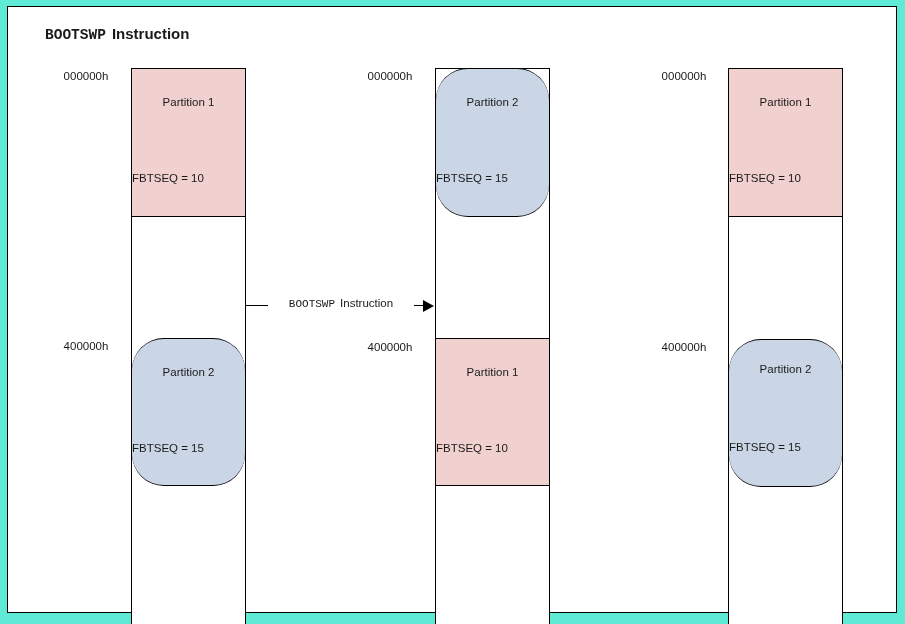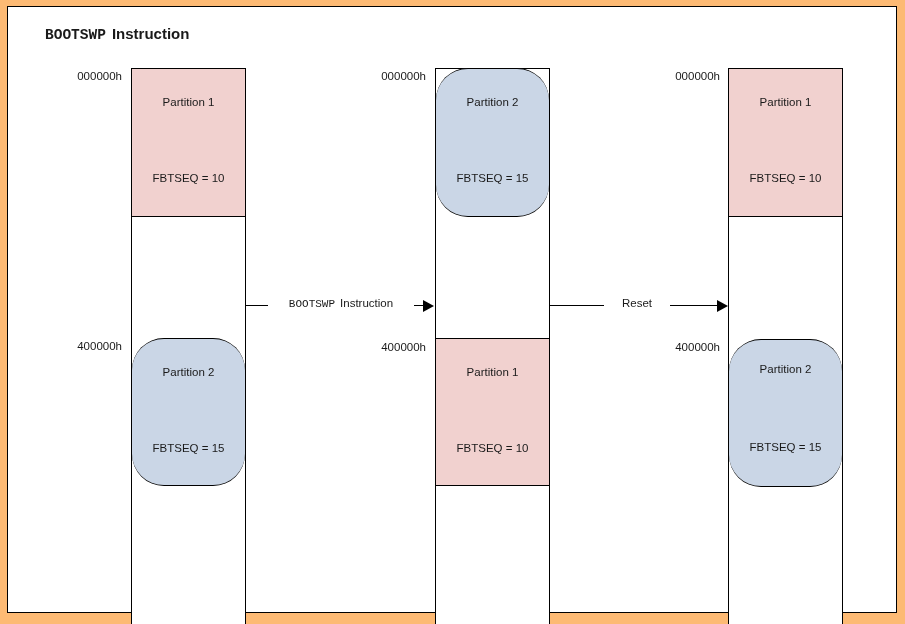--- a/index.html
+++ b/index.html
@@ -7,21 +7,21 @@
     padding: 0;
     background: #ffffff;
   }
   body {
     font-family: "Liberation Sans", sans-serif;
   }
   #canvas {
     position: relative;
     width: 905px;
     height: 624px;
-    background: #fdba74;
+    background: #5eead4;
     overflow: hidden;
   }
   
   #outer-frame {
     position: absolute;
     left: 7px;
     top: 6px;
     width: 890px;
     height: 607px;
     border: 1px solid #000000;
@@ -87,34 +87,33 @@
     font-size: 11.5px;
     color: #1a1a1a;
   }
   .top-block .block-name { top: 27px; }
   .bottom-block .block-name { top: 27px; }
 
   .block-value {
     position: absolute;
     left: 0;
     width: 100%;
-    text-align: center;
     font-size: 11.5px;
     color: #1a1a1a;
   }
   .top-block .block-value { top: 103px; }
   .bottom-block .block-value { top: 103px; }
 
   
   .addr-label {
     position: absolute;
     font-size: 11.5px;
     color: #1a1a1a;
     white-space: nowrap;
-    text-align: right;
+    text-align: center;
   }
 
   
   .arrow-group {
     position: absolute;
     height: 40px;
   }
   .arrow-line {
     position: absolute;
     top: 19px;
@@ -185,25 +184,20 @@
     <div class="mem-block top-block fill-blue">
       <div class="block-name">Partition 2</div>
       <div class="block-value">FBTSEQ = 15</div>
     </div>
     <div class="mem-block bottom-block fill-pink">
       <div class="block-name">Partition 1</div>
       <div class="block-value">FBTSEQ = 10</div>
     </div>
   </div>
 
-  <div class="arrow-group" style="left:550px; top:286px; width:180px;">
-    <div class="arrow-line" style="left:0px; width:168px;"></div>
-    <div class="arrow-head" style="left:167px;"></div>
-    <div class="arrow-label" style="left:54px; width:60px;"><span class="sans">Reset</span></div>
-  </div>
 
   <div class="addr-label" style="left:648px; top:70px; width:72px;">000000h</div>
   <div class="addr-label" style="left:648px; top:341px; width:72px;">400000h</div>
 
   <div class="mem-column" style="left:728px;">
     <div class="mem-block top-block fill-pink">
       <div class="block-name">Partition 1</div>
       <div class="block-value">FBTSEQ = 10</div>
     </div>
     <div class="mem-block bottom-block fill-blue" style="top:270px;">

